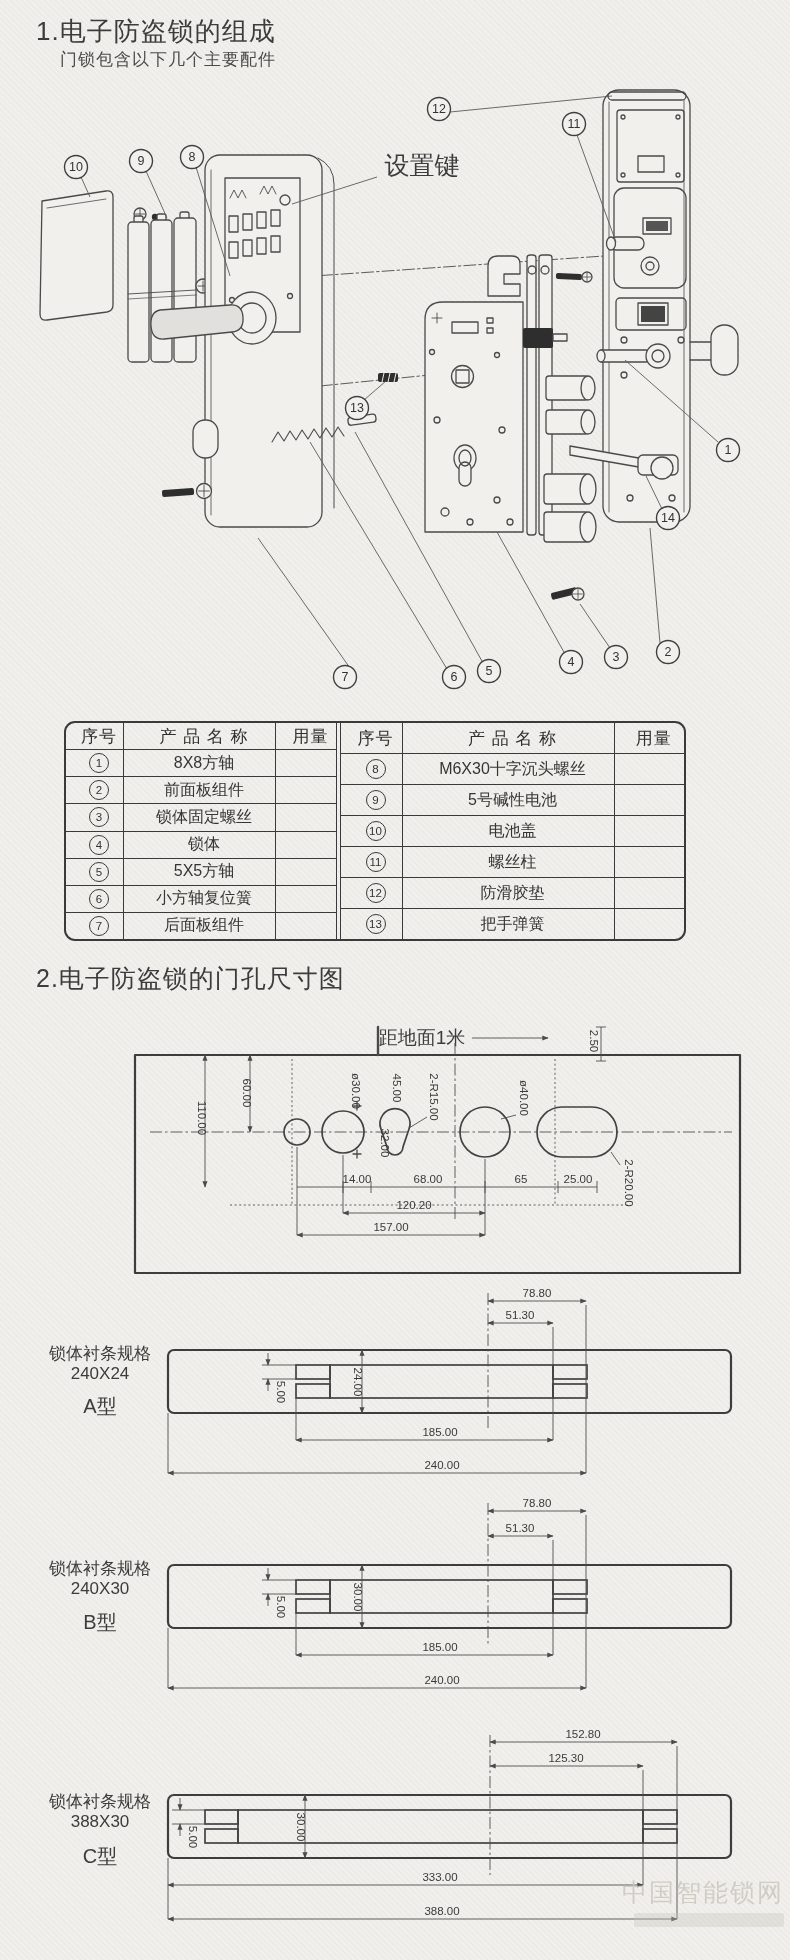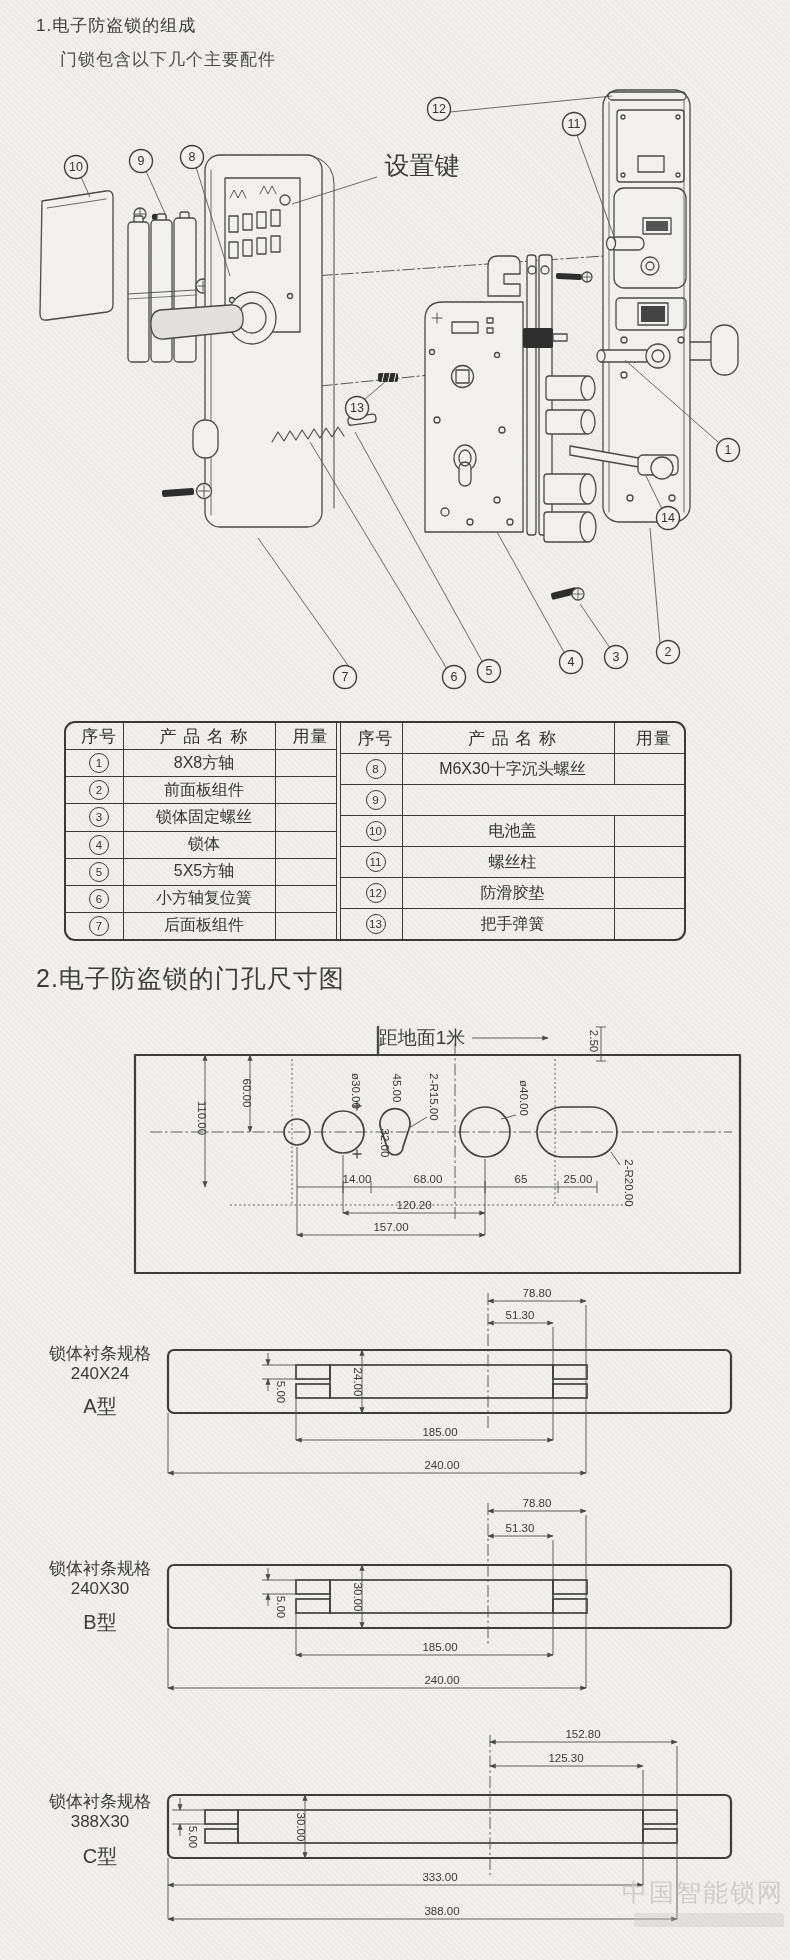--- a/index.html
+++ b/index.html
@@ -1,20 +1,20 @@
 <!DOCTYPE html>
 <html><head>
 <meta charset="utf-8">
 <style>
   html,body{margin:0;padding:0;}
   body{font-family:"Liberation Sans","DejaVu Sans",sans-serif;background:#e8e7e4;}
   #page{position:relative;width:790px;height:1960px;margin:0 auto;background:#f1f0ec;overflow:hidden;
         background-image:repeating-linear-gradient(45deg, rgba(0,0,0,0.018) 0 2px, rgba(255,255,255,0.02) 2px 4px);}
   .abs{position:absolute;}
-  .h1{font-size:17px;color:#3c3c3c;letter-spacing:1px;}
+  .h1{font-size:26px;color:#3c3c3c;letter-spacing:1px;}
   .h2{font-size:17px;color:#4a4a4a;letter-spacing:1px;font-family:Liberation Mono, monospace;}
   
   #tblwrap{left:64px;top:721px;width:622px;height:220px;border:2.2px solid #3a3a3a;border-radius:11px;
            display:flex;box-sizing:border-box;overflow:hidden;background:transparent;}
   .ptable{display:flex;flex-direction:column;box-sizing:border-box;}
   .pt-left{width:271px;border-right:1.6px solid #3a3a3a;}
   .pt-right{flex:1;border-left:1.6px solid #3a3a3a;margin-left:2.5px;}
   .prow{display:flex;flex:1;border-top:1.4px solid #3a3a3a;align-items:stretch;}
   .prow.hdr{border-top:none;}
   .pcell{display:flex;align-items:center;justify-content:center;border-right:1.4px solid #3a3a3a;
@@ -367,20 +367,21 @@
           <div class="pcell c-no">
             <span class="circ">8</span>
           </div>
           <div class="pcell c-name">M6X30十字沉头螺丝</div>
           <div class="pcell c-qty"></div>
         </div>
       <div class="prow">
           <div class="pcell c-no">
             <span class="circ">9</span>
           </div>
+          <div class="pcell c-name">5号碱性电池</div>
           <div class="pcell c-qty"></div>
         </div>
       <div class="prow">
           <div class="pcell c-no">
             <span class="circ">10</span>
           </div>
           <div class="pcell c-name">电池盖</div>
           <div class="pcell c-qty"></div>
         </div>
       <div class="prow">

